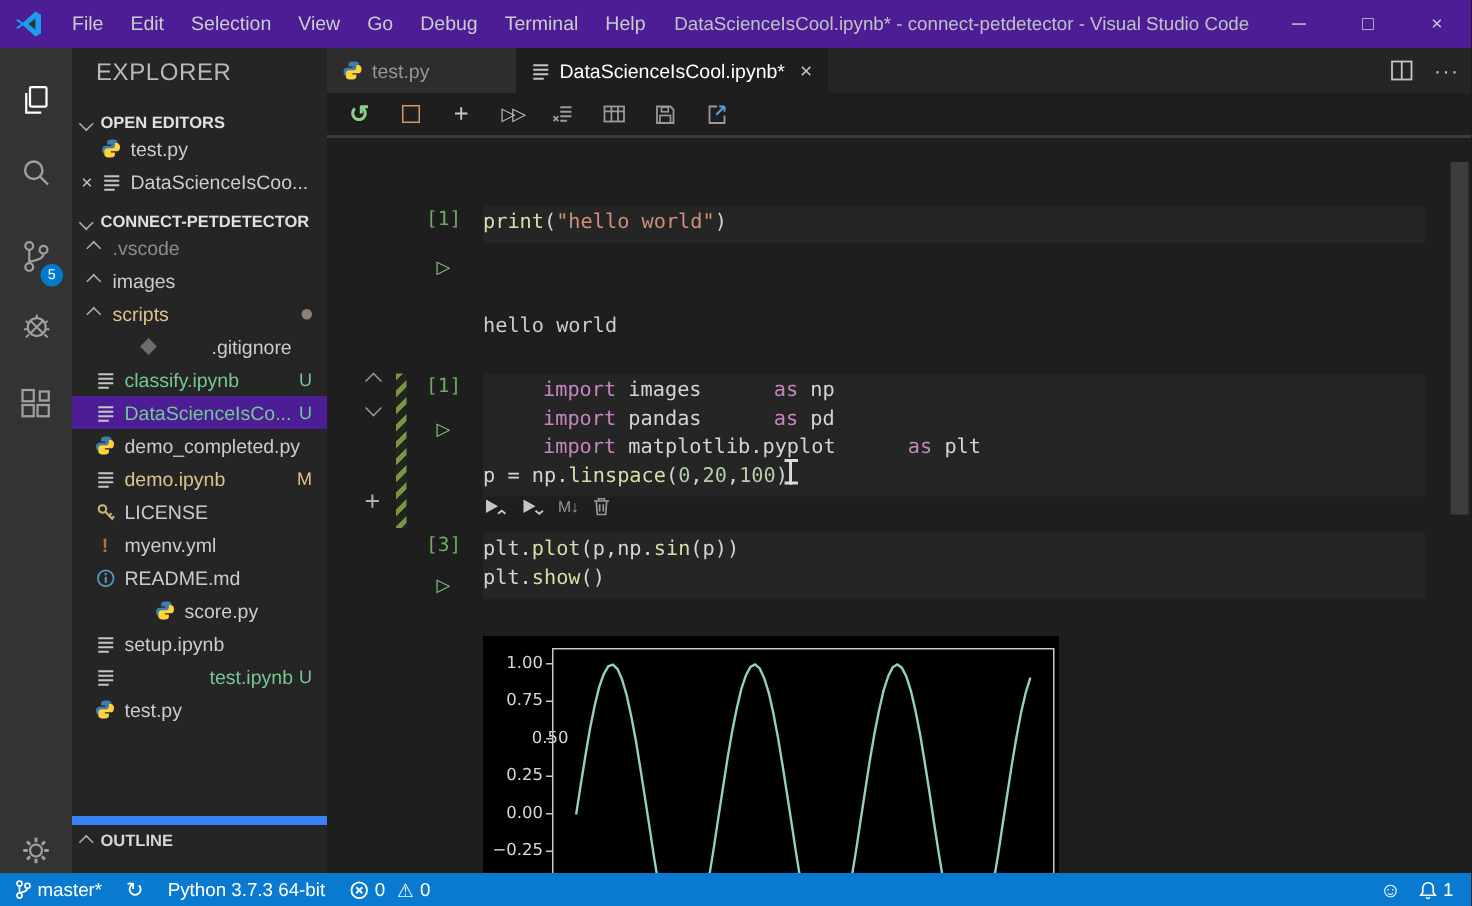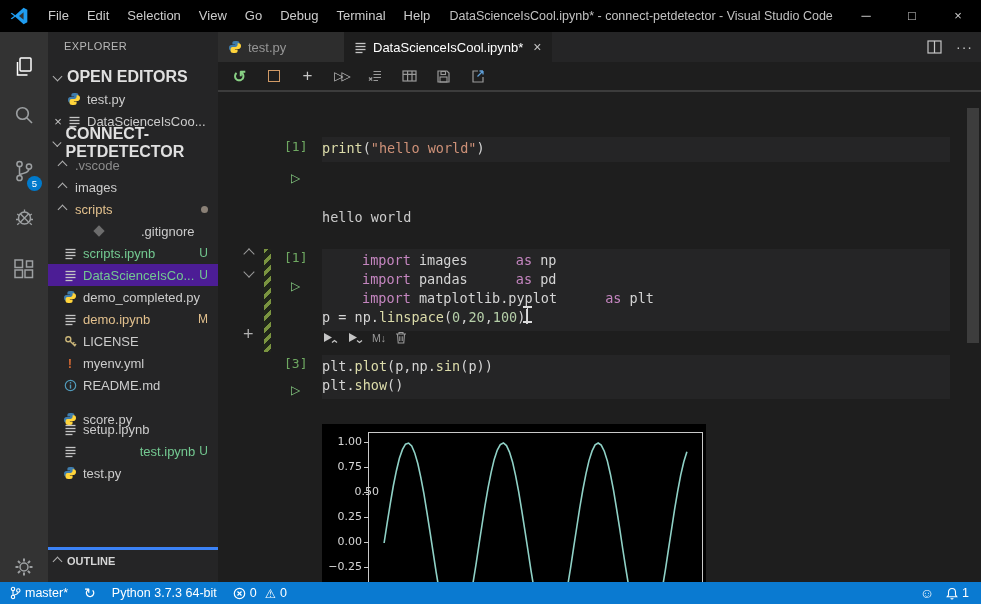--- a/index.html
+++ b/index.html
@@ -1,48 +1,48 @@
 <!DOCTYPE html>
 <html><head>
 <meta charset="utf-8">
 <style>
   html,body{margin:0;padding:0;background:#1e1e1e;}
   #app{position:relative;width:981px;height:604px;overflow:hidden;background:#1e1e1e;
        font-family:"Liberation Sans",sans-serif;color:#cccccc;cursor:default;user-select:none;}
   
-  #titlebar{position:absolute;left:0;top:0;width:981px;height:32px;background:#000000;
+  #titlebar{position:absolute;left:0;top:0;width:981px;height:32px;background:#4c1d95;
             display:flex;align-items:center;}
   #vscode-logo{width:20px;height:20px;margin:0 10px 0 9px;flex:0 0 auto;}
   .menu-item{padding:0 9px;font-size:13px;color:#cccccc;line-height:32px;}
   #window-title{flex:1;text-align:center;font-size:12.5px;color:#c2c2c2;white-space:nowrap;overflow:hidden;}
   .win-ctl{width:46px;text-align:center;font-size:13px;color:#cccccc;line-height:32px;}
   
   #activitybar{position:absolute;left:0;top:32px;width:48px;bottom:22px;background:#333333;}
   .act-item{position:absolute;left:0;width:48px;height:44px;display:flex;align-items:center;justify-content:center;}
   .scm-badge{position:absolute;right:6px;bottom:2px;width:15px;height:15px;border-radius:50%;
              background:#007acc;color:#fff;font-size:9.5px;display:flex;align-items:center;justify-content:center;}
   
   #sidebar{position:absolute;left:48px;top:32px;width:170px;bottom:22px;background:#252526;font-size:13px;}
-  #sidebar-title{position:absolute;left:16px;top:8px;font-size:11px;color:#b8b8b8;letter-spacing:.4px;}
-  .section-header{position:absolute;left:0;width:100%;height:22px;display:flex;align-items:center;
-                  font-size:16px;font-weight:700;color:#e0e0e0;}
+  #sidebar-title{position:absolute;left:16px;top:8px;font-size:16px;color:#b8b8b8;letter-spacing:.4px;}
+  .section-header{position:absolute;left:0;width:100%;height:22px;display:flex;align-items:flex-end;
+                  font-size:11px;font-weight:700;color:#e0e0e0;}
   .chev{display:inline-block;width:6px;height:6px;border-left:1.4px solid #b0b0b0;border-bottom:1.4px solid #b0b0b0;}
   .chev.down{transform:rotate(-45deg);margin:0 6px 2px 6px;}
   .chev.right{transform:rotate(135deg);margin:0 6px 0 6px;}
   .row{position:absolute;left:0;width:100%;height:22px;display:flex;align-items:center;white-space:nowrap;}
   .row.selected{background:#4c1d95;}
   .row .ficon{width:16px;margin-right:5px;display:flex;justify-content:center;flex:0 0 auto;}
   .row .flabel{overflow:hidden;text-overflow:ellipsis;flex:1;}
   .row .fbadge{margin:0 10px 0 4px;font-size:12px;flex:0 0 auto;}
   .c-norm{color:#cccccc;} .c-dim{color:#8c8c8c;} .c-green{color:#73c991;} .c-yellow{color:#e2c08d;}
   .dotbadge{width:7px;height:7px;border-radius:50%;background:#8a8076;display:inline-block;}
   .diamond{width:8px;height:8px;background:#6d6d6d;transform:rotate(45deg);display:inline-block;}
   .excl{color:#cc6633;font-weight:700;font-size:13px;}
   .oe-close{width:16px;text-align:center;color:#c5c5c5;margin-left:2px;flex:0 0 auto;}
-  #outline-header{position:absolute;left:0;bottom:10px;width:100%;height:22px;border-top:3px solid #3b82f6;
+  #outline-header{position:absolute;left:0;bottom:10px;width:100%;height:22px;border-top:6px solid #3b82f6;
                   display:flex;align-items:center;font-size:11px;font-weight:700;color:#d6d6d6;}
   
   #tabstrip{position:absolute;left:218px;top:32px;right:0;height:30px;background:#252526;display:flex;}
   .tab{height:30px;display:flex;align-items:center;padding:0 10px;font-size:13px;}
   .tab.inactive{background:#2d2d2d;color:#969696;width:106px;}
   .tab.active{background:#1e1e1e;color:#ffffff;}
   .tab .ticon{margin-right:6px;display:flex;}
   .tab-close{margin-left:10px;color:#c5c5c5;font-size:14px;}
   #tab-actions{position:absolute;right:8px;top:32px;height:30px;display:flex;align-items:center;gap:14px;}
   #ellipsis{color:#c5c5c5;font-size:14px;letter-spacing:1px;}
@@ -241,21 +241,21 @@
           <span class="ficon">
             <svg width="13" height="13" viewBox="0 0 13 13">
               <g stroke="#c5c5c5" stroke-width="1.3">
                 <line x1="1.5" y1="2.5" x2="11.5" y2="2.5"></line>
                 <line x1="1.5" y1="5.5" x2="11.5" y2="5.5"></line>
                 <line x1="1.5" y1="8.5" x2="11.5" y2="8.5"></line>
                 <line x1="1.5" y1="11.5" x2="8.5" y2="11.5"></line>
               </g>
             </svg>
           </span>
-          <span class="flabel c-green">scripts.ipynb</span>
+          <span class="flabel c-green">classify.ipynb</span>
           <span class="fbadge c-green">U</span>
         </div>
         <div class="row selected" style="top: 232px;">
           <span style="width: 14px; flex: 0 0 auto;"></span>
           <span class="ficon">
             <svg width="13" height="13" viewBox="0 0 13 13">
               <g stroke="#c5c5c5" stroke-width="1.3">
                 <line x1="1.5" y1="2.5" x2="11.5" y2="2.5"></line>
                 <line x1="1.5" y1="5.5" x2="11.5" y2="5.5"></line>
                 <line x1="1.5" y1="8.5" x2="11.5" y2="8.5"></line>
@@ -312,21 +312,21 @@
           <span style="width: 14px; flex: 0 0 auto;"></span>
           <span class="ficon">
             <svg width="13" height="13" viewBox="0 0 13 13">
               <circle cx="6.5" cy="6.5" r="5.2" fill="none" stroke="#519aba" stroke-width="1.2"></circle>
               <rect x="5.8" y="5.6" width="1.4" height="4" fill="#519aba"></rect>
               <rect x="5.8" y="3.1" width="1.4" height="1.4" fill="#519aba"></rect>
             </svg>
           </span>
           <span class="flabel c-norm">README.md</span>
         </div>
-        <div class="row" style="top: 376px;">
+        <div class="row" style="top: 364px; padding-left: 40px;">
           <span style="width: 14px; flex: 0 0 auto;"></span>
           <span class="ficon">
             <svg width="14" height="14" viewBox="0 0 14 14">
               <path d="M7 1 C5 1 4.4 1.9 4.4 3 V4.4 H7.1 V5.1 H3.3 C2 5.1 1 6 1 7.9 1 9.8 2 10.7 3.3 10.7 H4.4 V9.2 C4.4 8 5.4 7.1 6.6 7.1 H9.5 C10.5 7.1 11.4 6.2 11.4 5.1 V3 C11.4 1.9 10.5 1 8.8 1 Z" fill="#3f7cac"></path>
               <path d="M7 13 C9 13 9.6 12.1 9.6 11 V9.6 H6.9 V8.9 H10.7 C12 8.9 13 8 13 6.1 13 4.2 12 3.3 10.7 3.3 H9.6 V4.8 C9.6 6 8.6 6.9 7.4 6.9 H4.5 C3.5 6.9 2.6 7.8 2.6 8.9 V11 C2.6 12.1 3.5 13 5.2 13 Z" fill="#ffd43b"></path>
             </svg>
           </span>
           <span class="flabel c-norm">score.py</span>
         </div>
         <div class="row" style="top: 386px;">

